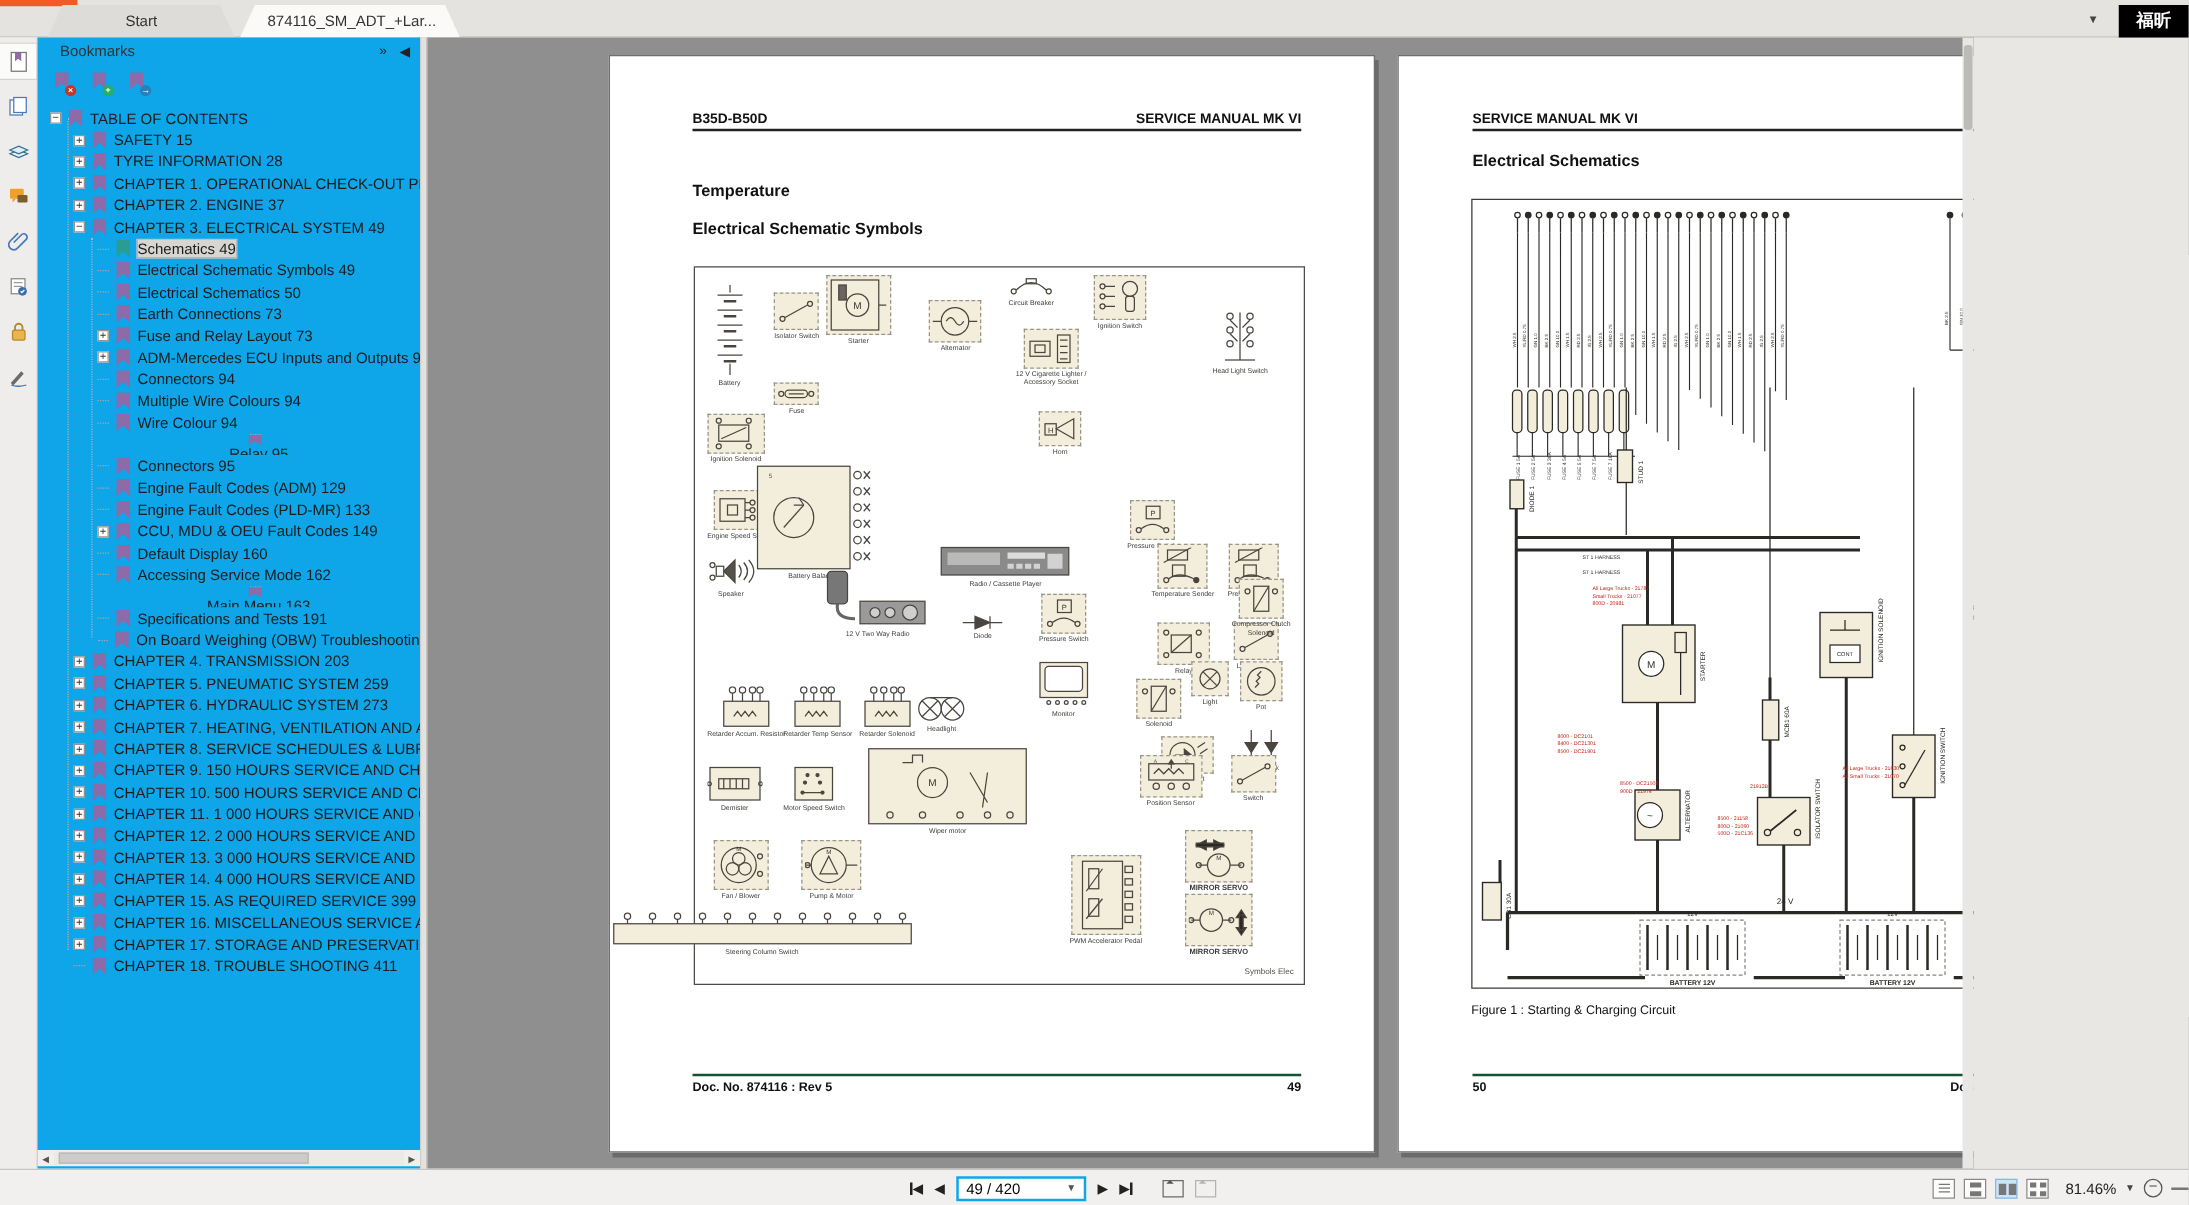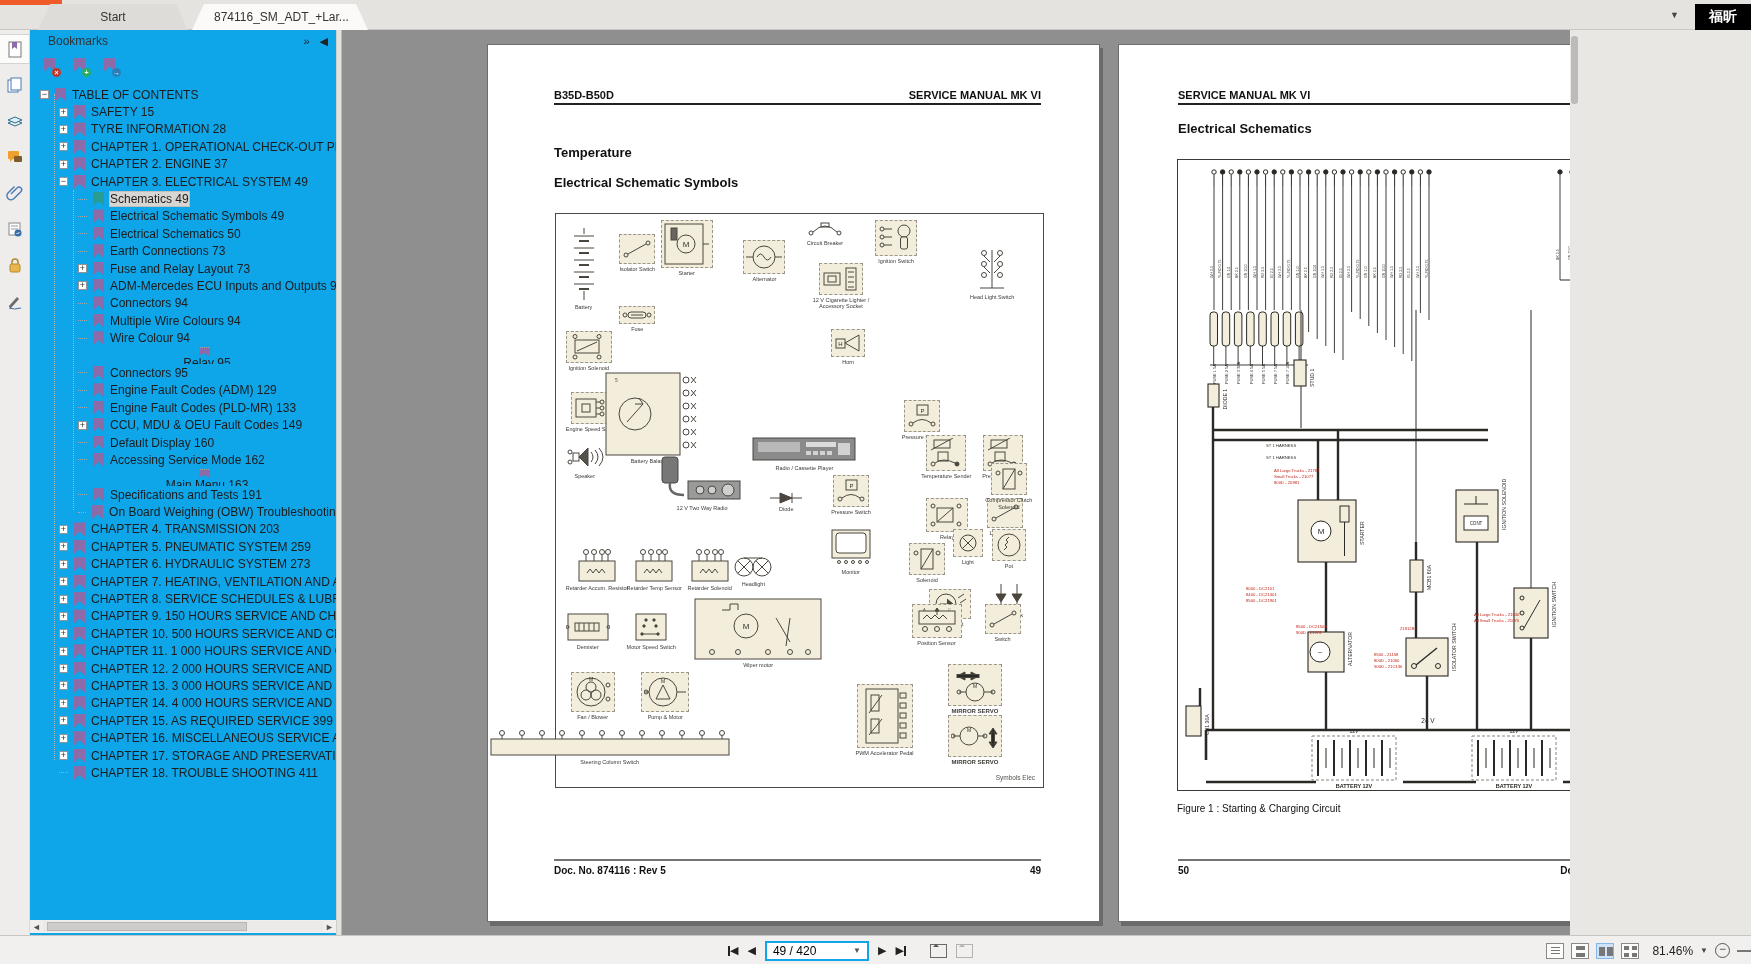--- a/index.html
+++ b/index.html
@@ -58,21 +58,21 @@
   .page50 { left:776px; width:615px; }
   .phead { position:absolute; top:44px; font-size:11px; font-weight:bold; color:#111; border-bottom:2px solid #222; height:16px; display:flex; justify-content:space-between; }
   .page49 .phead { left:66px; width:487px; }
   .page50 .phead { left:59px; width:494px; }
   .ptitle { position:absolute; top:66px; left:0; width:100%; text-align:center; font-size:15px; font-weight:bold; color:#111; }
   .pheading { position:absolute; font-size:13px; font-weight:bold; color:#111; }
   .figbox49 { position:absolute; left:67px; top:168px; width:489px; height:575px; border:1px solid #4c4a46; }
   .fignote { position:absolute; right:8px; bottom:6px; font-size:6.5px; color:#55524c; }
   .figbox50 { position:absolute; left:58px; top:114px; width:494px; height:632px; border:1.5px solid #3c3a36; }
   .figcaption { position:absolute; left:58px; top:758px; font-size:10px; color:#111; }
-  .pfoot { position:absolute; top:814px; font-size:10px; font-weight:bold; color:#111; border-top:2px solid #737373; padding-top:4px; display:flex; justify-content:space-between; }
+  .pfoot { position:absolute; top:814px; font-size:10px; font-weight:bold; color:#111; border-top:2px solid #14532d; padding-top:4px; display:flex; justify-content:space-between; }
   .page49 .pfoot { left:66px; width:487px; }
   .page50 .pfoot { left:59px; width:494px; }
 
   
   .sym { position:absolute; display:inline-flex; flex-direction:column; align-items:center; max-width:78px; }
   .glyph { background:#f3eedb; border:1px dashed #9a958a; padding:2px; display:flex; align-items:center; justify-content:center; }
   .glyph.nb { border:none; background:transparent; padding:0; }
   .slabel { margin-top:2px; font-size:5.5px; line-height:1.15; color:#3c3a36; text-align:center; }
   .slabel.b { font-weight:bold; font-size:6px; }
   svg text { font-family:"Liberation Sans", sans-serif; }

